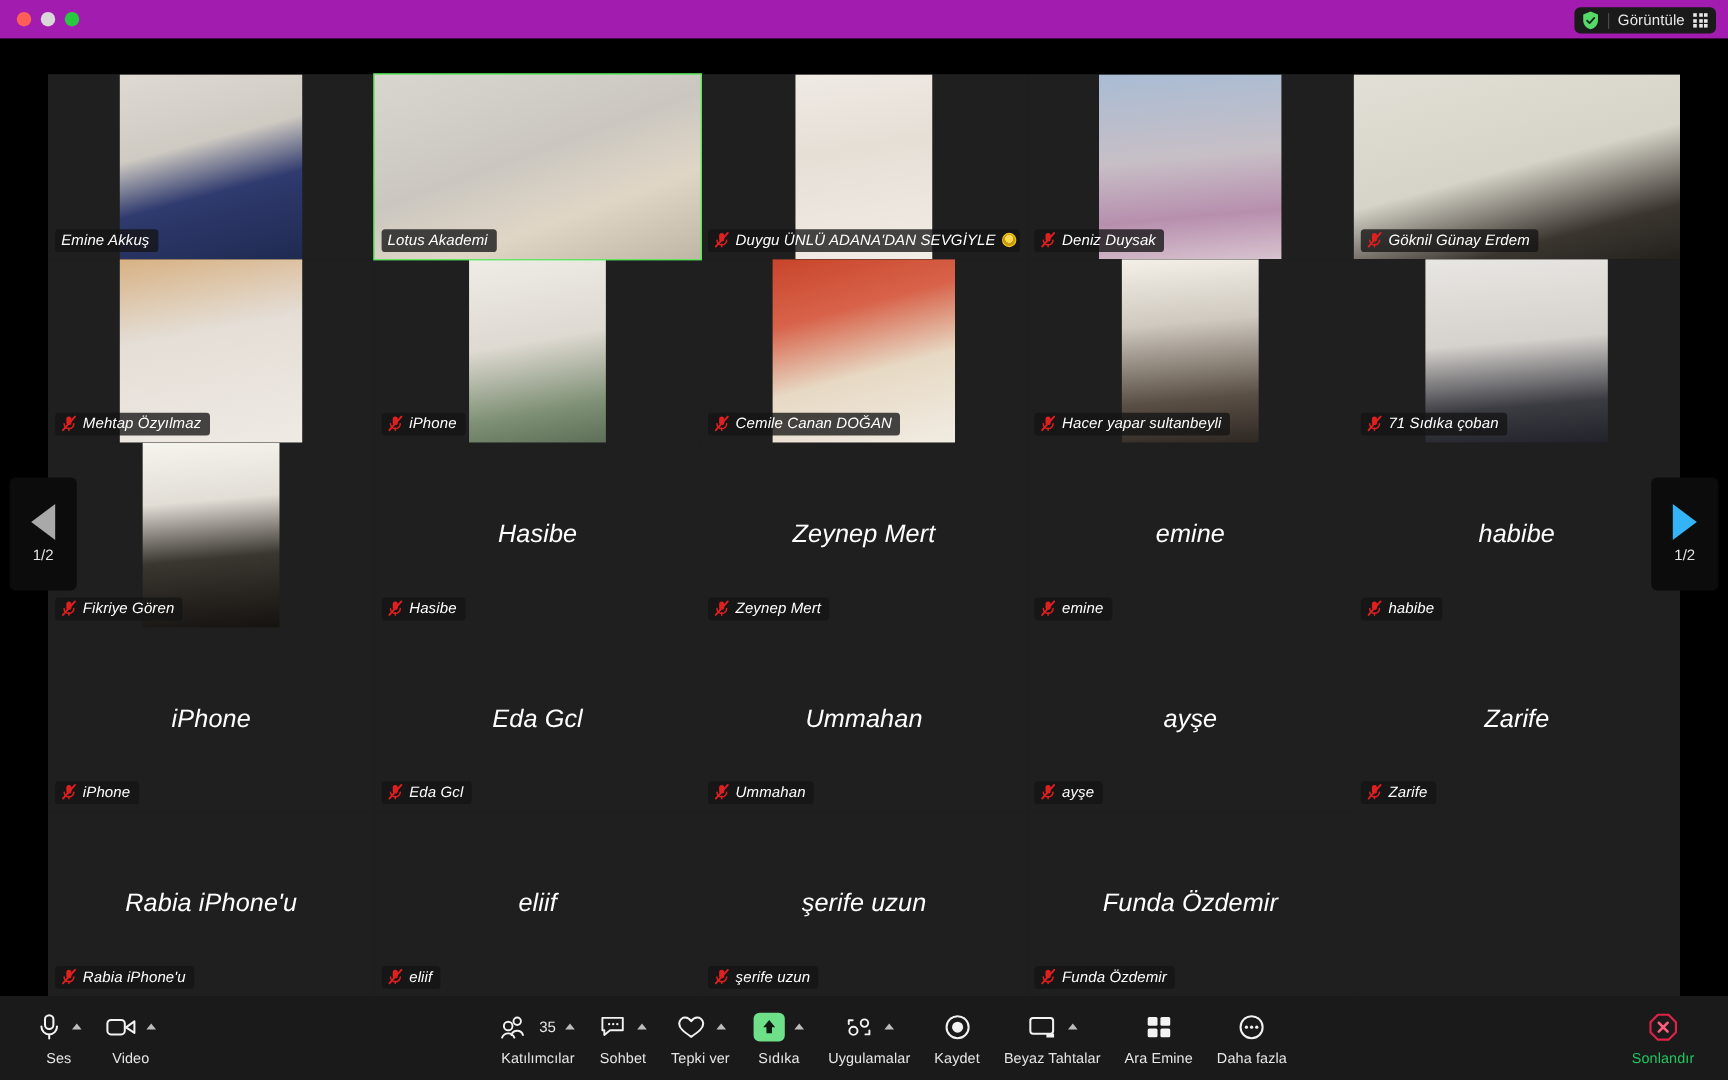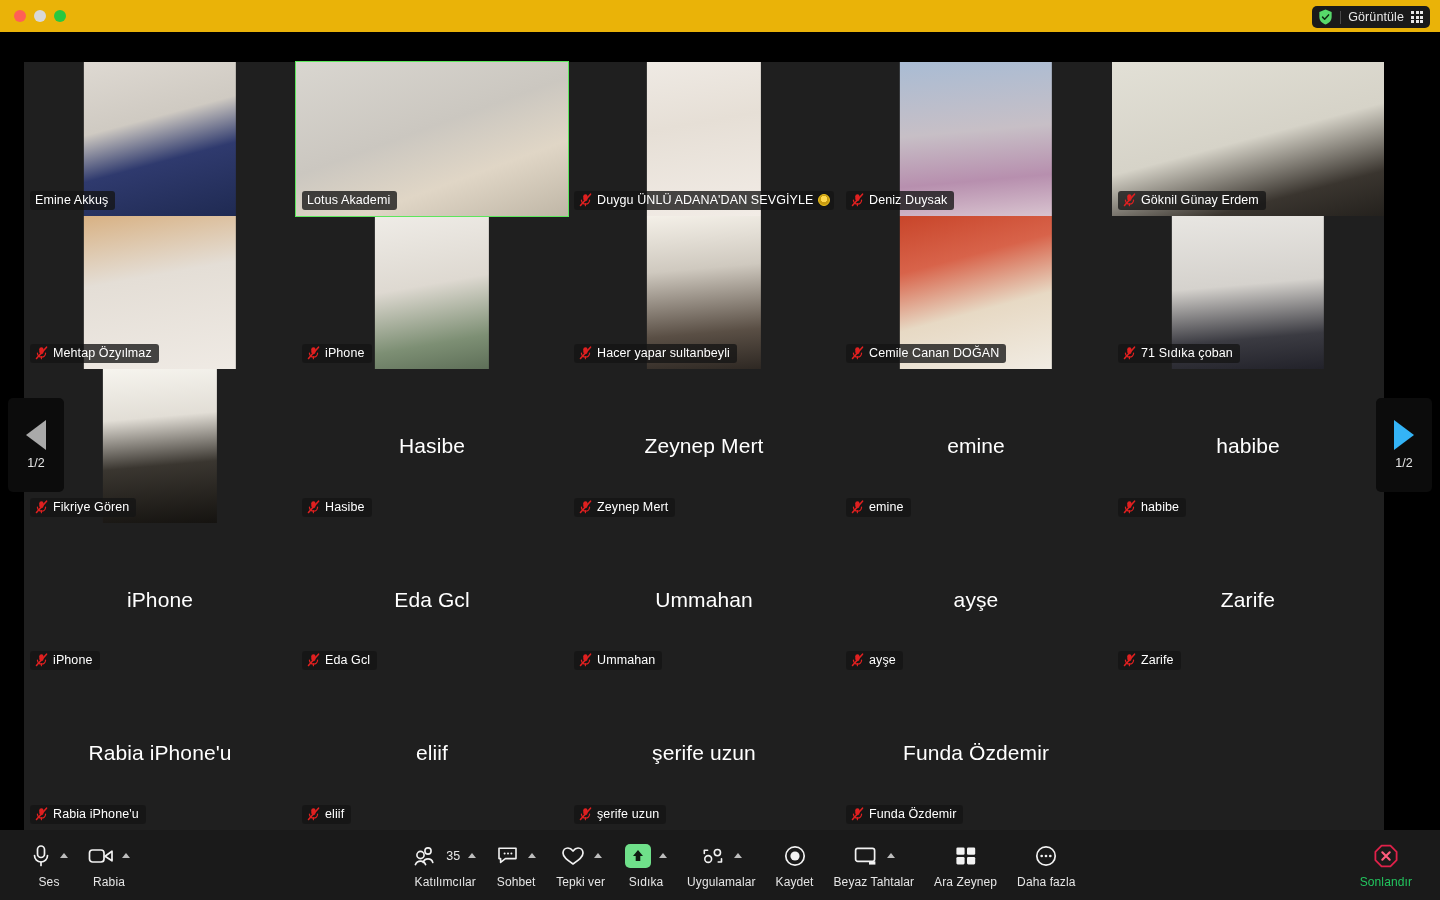--- a/index.html
+++ b/index.html
@@ -7,21 +7,21 @@
     width: 1440px; height: 900px;
     background: #000;
     font-family: "Liberation Sans", sans-serif;
     overflow: hidden;
   }
 
   
   .titlebar {
     position: absolute; top: 0; left: 0;
     width: 1440px; height: 32px;
-    background: #eab308;
+    background: #a21caf;
     display: flex; align-items: center;
   }
   .traffic { display: flex; gap: 8px; margin-left: 14px; }
   .tl-dot { width: 12px; height: 12px; border-radius: 50%; }
   .tl-red { background: #ff5f57; }
   .tl-yellow { background: #d8d8d8; }
   .tl-green { background: #28c840; }
 
   .view-pill {
     position: absolute; right: 10px; top: 6px;
@@ -41,23 +41,24 @@
     display: grid;
     grid-template-columns: repeat(3, 3px);
     grid-template-rows: repeat(3, 3px);
     gap: 1.5px;
   }
   .grid-glyph i { background: #e8e8e8; display: block; }
 
   
   .gallery {
     position: absolute;
-    left: 24px; top: 62px;
+    left: 40px; top: 62px;
     width: 1360px; height: 768px;
     background: #1f1f1f;
+    font-style: italic;
   }
   .grid {
     position: absolute; inset: 0;
     display: grid;
     grid-template-columns: repeat(5, 1fr);
     grid-template-rows: repeat(5, 1fr);
   }
   .tile {
     position: relative;
     overflow: hidden;
@@ -272,41 +273,41 @@
           <svg class="mute-ico" viewBox="0 0 14 15">
             <rect x="4.6" y="1.2" width="4.6" height="7.6" rx="2.3" fill="#e02020"></rect>
             <path d="M2.6 7.6a4.4 4.4 0 0 0 8.8 0" fill="none" stroke="#e02020" stroke-width="1.3" stroke-linecap="round"></path>
             <line x1="6.9" y1="11.4" x2="6.9" y2="13.6" stroke="#e02020" stroke-width="1.3" stroke-linecap="round"></line>
             <line x1="1.6" y1="13.4" x2="12.4" y2="1.2" stroke="#e02020" stroke-width="1.7" stroke-linecap="round"></line>
           </svg>
           <span class="nm">iPhone</span>
         </div>
       </div>
       <div class="tile">
+        <div class="vid portrait" style="background: linear-gradient(165deg, rgb(200, 69, 42) 0%, rgb(216, 99, 74) 30%, rgb(231, 217, 196) 60%, rgb(241, 236, 227) 100%);"></div>
+        <div class="namebar">
+          <svg class="mute-ico" viewBox="0 0 14 15">
+            <rect x="4.6" y="1.2" width="4.6" height="7.6" rx="2.3" fill="#e02020"></rect>
+            <path d="M2.6 7.6a4.4 4.4 0 0 0 8.8 0" fill="none" stroke="#e02020" stroke-width="1.3" stroke-linecap="round"></path>
+            <line x1="6.9" y1="11.4" x2="6.9" y2="13.6" stroke="#e02020" stroke-width="1.3" stroke-linecap="round"></line>
+            <line x1="1.6" y1="13.4" x2="12.4" y2="1.2" stroke="#e02020" stroke-width="1.7" stroke-linecap="round"></line>
+          </svg>
+          <span class="nm">Cemile Canan DOĞAN</span>
+        </div>
+      </div>
+      <div class="tile">
         <div class="vid narrow" style="background: linear-gradient(175deg, rgb(244, 240, 232) 0%, rgb(207, 201, 191) 35%, rgb(90, 79, 69) 75%, rgb(46, 40, 35) 100%);"></div>
         <div class="namebar">
           <svg class="mute-ico" viewBox="0 0 14 15">
             <rect x="4.6" y="1.2" width="4.6" height="7.6" rx="2.3" fill="#e02020"></rect>
             <path d="M2.6 7.6a4.4 4.4 0 0 0 8.8 0" fill="none" stroke="#e02020" stroke-width="1.3" stroke-linecap="round"></path>
             <line x1="6.9" y1="11.4" x2="6.9" y2="13.6" stroke="#e02020" stroke-width="1.3" stroke-linecap="round"></line>
             <line x1="1.6" y1="13.4" x2="12.4" y2="1.2" stroke="#e02020" stroke-width="1.7" stroke-linecap="round"></line>
           </svg>
           <span class="nm">Hacer yapar sultanbeyli</span>
-        </div>
-      </div>
-      <div class="tile">
-        <div class="vid portrait" style="background: linear-gradient(165deg, rgb(200, 69, 42) 0%, rgb(216, 99, 74) 30%, rgb(231, 217, 196) 60%, rgb(241, 236, 227) 100%);"></div>
-        <div class="namebar">
-          <svg class="mute-ico" viewBox="0 0 14 15">
-            <rect x="4.6" y="1.2" width="4.6" height="7.6" rx="2.3" fill="#e02020"></rect>
-            <path d="M2.6 7.6a4.4 4.4 0 0 0 8.8 0" fill="none" stroke="#e02020" stroke-width="1.3" stroke-linecap="round"></path>
-            <line x1="6.9" y1="11.4" x2="6.9" y2="13.6" stroke="#e02020" stroke-width="1.3" stroke-linecap="round"></line>
-            <line x1="1.6" y1="13.4" x2="12.4" y2="1.2" stroke="#e02020" stroke-width="1.7" stroke-linecap="round"></line>
-          </svg>
-          <span class="nm">Cemile Canan DOĞAN</span>
         </div>
       </div>
       <div class="tile">
         <div class="vid portrait" style="background: linear-gradient(175deg, rgb(232, 230, 226) 0%, rgb(213, 210, 205) 45%, rgb(59, 59, 66) 78%, rgb(34, 34, 42) 100%);"></div>
         <div class="namebar">
           <svg class="mute-ico" viewBox="0 0 14 15">
             <rect x="4.6" y="1.2" width="4.6" height="7.6" rx="2.3" fill="#e02020"></rect>
             <path d="M2.6 7.6a4.4 4.4 0 0 0 8.8 0" fill="none" stroke="#e02020" stroke-width="1.3" stroke-linecap="round"></path>
             <line x1="6.9" y1="11.4" x2="6.9" y2="13.6" stroke="#e02020" stroke-width="1.3" stroke-linecap="round"></line>
             <line x1="1.6" y1="13.4" x2="12.4" y2="1.2" stroke="#e02020" stroke-width="1.7" stroke-linecap="round"></line>
@@ -510,21 +511,21 @@
     </div>
 
     <div class="tb-item">
       <div class="tb-iconrow">
         <svg class="tb-ico" width="26" height="20" viewBox="0 0 26 20">
           <rect x="1.5" y="4" width="14.5" height="12" rx="3" fill="none" stroke="#f2f2f2" stroke-width="1.7"></rect>
           <path d="M17 10.2 L24 5.2 V14.8 Z" fill="none" stroke="#f2f2f2" stroke-width="1.7" stroke-linejoin="round"></path>
         </svg>
         <span class="chev"></span>
       </div>
-      <span class="tb-lbl">Rabia</span>
+      <span class="tb-lbl">Video</span>
     </div>
   </div>
 
   <div class="tb-group tb-mid">
     <div class="tb-item">
       <div class="tb-iconrow">
         <svg class="tb-ico" width="26" height="20" viewBox="0 0 26 20">
           <circle cx="14" cy="5" r="3.1" fill="none" stroke="#f2f2f2" stroke-width="1.6"></circle>
           <path d="M9.2 16.5a5 5 0 0 1 9.6 0" fill="none" stroke="#f2f2f2" stroke-width="1.6" stroke-linecap="round"></path>
           <circle cx="6.5" cy="9" r="3.6" fill="none" stroke="#f2f2f2" stroke-width="1.6"></circle>
@@ -608,21 +609,21 @@
 
     <div class="tb-item">
       <div class="tb-iconrow">
         <svg class="tb-ico" width="24" height="22" viewBox="0 0 24 22">
           <rect x="2.4" y="2.4" width="8.2" height="7.4" rx="1.3" fill="#f2f2f2"></rect>
           <rect x="13" y="2.4" width="8.2" height="7.4" rx="1.3" fill="#f2f2f2"></rect>
           <rect x="2.4" y="12" width="8.2" height="7.4" rx="1.3" fill="#f2f2f2"></rect>
           <rect x="13" y="12" width="8.2" height="7.4" rx="1.3" fill="#f2f2f2"></rect>
         </svg>
       </div>
-      <span class="tb-lbl">Ara Zeynep</span>
+      <span class="tb-lbl">Ara Emine</span>
     </div>
 
     <div class="tb-item">
       <div class="tb-iconrow">
         <svg class="tb-ico" width="24" height="24" viewBox="0 0 24 24">
           <circle cx="12" cy="12" r="9.2" fill="none" stroke="#f2f2f2" stroke-width="1.7"></circle>
           <circle cx="7.7" cy="12" r="1.35" fill="#f2f2f2"></circle>
           <circle cx="12" cy="12" r="1.35" fill="#f2f2f2"></circle>
           <circle cx="16.3" cy="12" r="1.35" fill="#f2f2f2"></circle>
         </svg>

